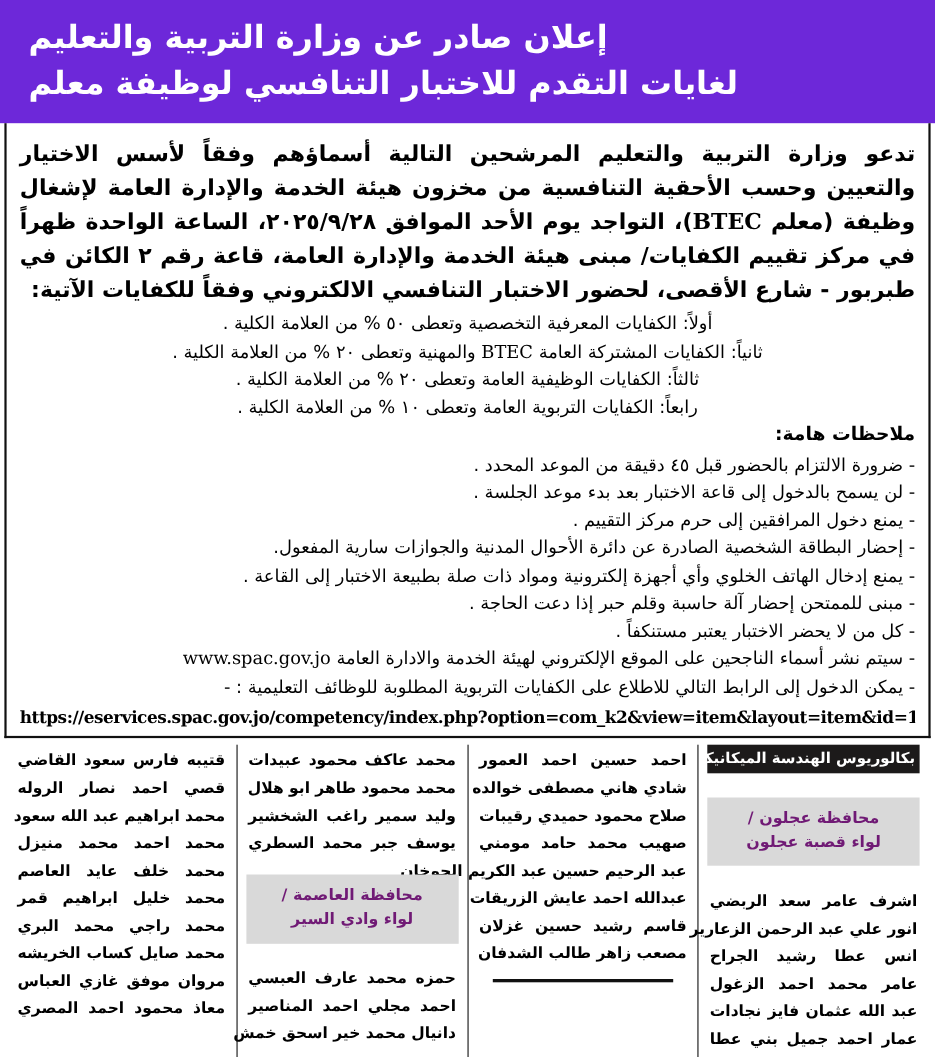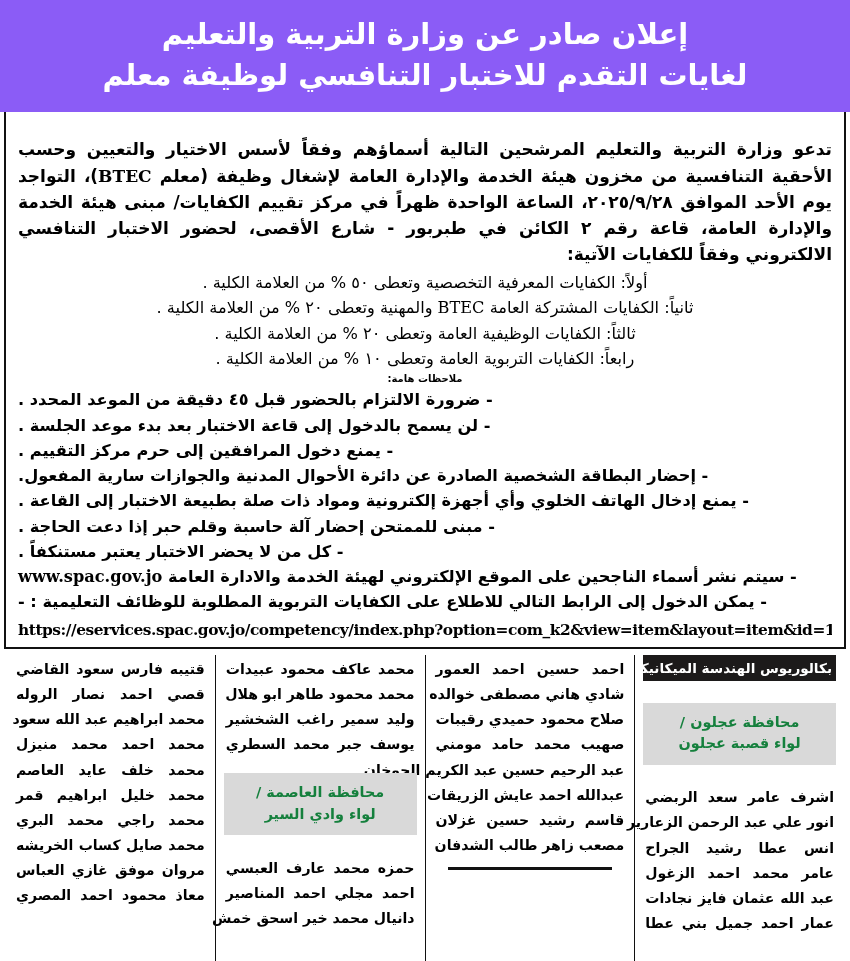--- a/index.html
+++ b/index.html
@@ -19,24 +19,24 @@
     height: 961px;
     position: relative;
     box-sizing: border-box;
     background: #fff;
     display: flex;
     flex-direction: column;
   }
 
   
   .banner {
-    background: #8b5cf6;
+    background: #6d28d9;
     color: #ffffff;
     padding: 14px 26px 16px 26px;
-    text-align: center;
+    text-align: left;
     flex: 0 0 auto;
   }
   .banner-line {
     font-size: 29px;
     font-weight: bold;
     line-height: 1.42;
     letter-spacing: -0.2px;
     white-space: nowrap;
   }
 
@@ -44,26 +44,26 @@
   .body-box {
     border: 2px solid #111;
     border-top: none;
     margin: 0 4px 0 4px;
     padding: 8px 12px 6px 12px;
     flex: 0 0 auto;
     box-sizing: border-box;
   }
 
   .intro {
-    font-size: 17px;
+    font-size: 20px;
     font-weight: bold;
     line-height: 1.54;
     text-align: justify;
     text-align-last: right;
-    margin: 16px 0 3px 0;
+    margin: 4px 0 3px 0;
   }
   .intro .ltr {
     direction: ltr;
     unicode-bidi: isolate;
     display: inline-block;
     font-family: "DejaVu Serif", "Liberation Serif", serif;
   }
 
   .comp-list {
     margin: 0;
@@ -78,35 +78,35 @@
     direction: rtl;
   }
   .comp-list li .ltr {
     direction: ltr;
     unicode-bidi: isolate;
     display: inline-block;
     font-family: "DejaVu Serif", "Liberation Serif", serif;
   }
 
   .notes-title {
-    font-size: 10px;
-    font-weight: bold;
-    text-align: center;
+    font-size: 17px;
+    font-weight: bold;
+    text-align: right;
     line-height: 1.6;
   }
   .notes {
     margin: 0;
     padding: 0;
     list-style: none;
   }
   .notes li {
     font-size: 16.2px;
-    font-weight: bold;
+    font-weight: normal;
     line-height: 1.56;
-    text-align: left;
+    text-align: right;
     direction: rtl;
   }
   .notes li .ltr {
     direction: ltr;
     unicode-bidi: isolate;
     display: inline-block;
     font-family: "DejaVu Serif", "Liberation Serif", serif;
   }
 
   .url-line {
@@ -149,21 +149,21 @@
     font-weight: bold;
     text-align: center;
     padding: 5px 4px;
     margin-bottom: 22px;
     letter-spacing: -0.2px;
     white-space: nowrap;
   }
 
   .gov-head {
     background: #d9d9d9;
-    color: #15803d;
+    color: #701a75;
     font-size: 14.4px;
     font-weight: bold;
     text-align: center;
     padding: 9px 4px 10px 4px;
     line-height: 1.5;
     margin: 16px 0 20px 0;
   }
   .gov-head .gl { display: block; }
 
   .name {

